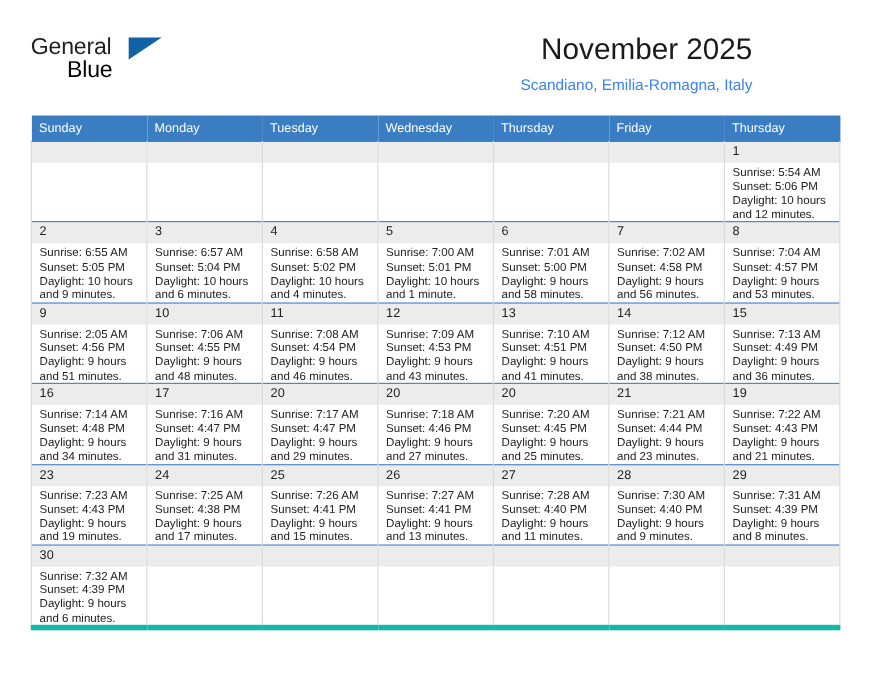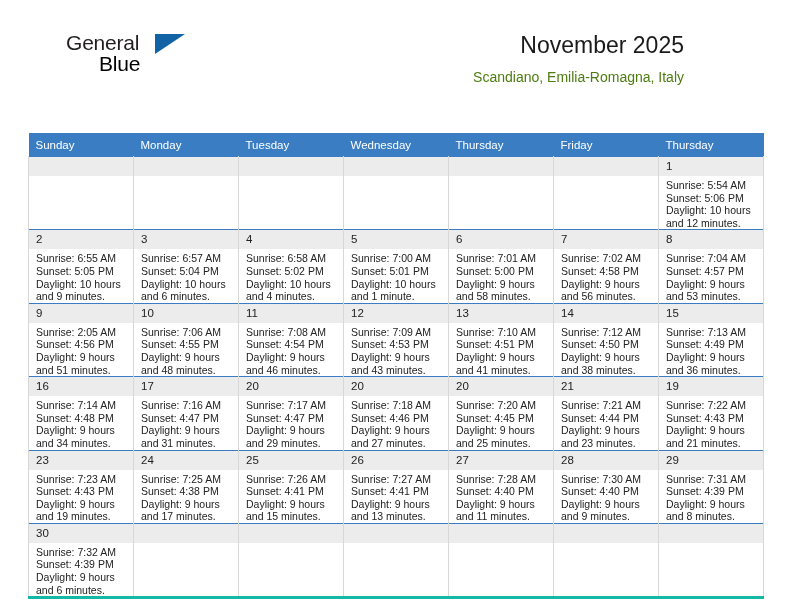--- a/index.html
+++ b/index.html
@@ -12,21 +12,20 @@
     height: 612px;
     font-family: "Liberation Sans", sans-serif;
     color: #000000;
     overflow: hidden;
   }
   .page {
     position: relative;
     width: 712px;
     height: 612px;
     box-sizing: border-box;
-    padding-left: 38px;
   }
 
   
   .top-bar {
     display: flex;
     align-items: flex-start;
     justify-content: space-between;
     padding: 30px 28px 0 28px;
     box-sizing: border-box;
     height: 74px;
@@ -60,42 +59,41 @@
     width: 0;
     height: 0;
     border-left: 30px solid #1263a5;
     border-bottom: 20px solid transparent;
   }
   .title-block {
     text-align: right;
     padding-top: 0;
   }
   .cal-title {
-    font-size: 23px;
+    font-size: 27px;
     color: #1a1a1a;
     line-height: 30px;
     white-space: nowrap;
   }
   .cal-subtitle {
     font-size: 14px;
-    color: #4d7c0f;
+    color: #3b82f6;
     line-height: 22px;
     margin-top: 6px;
     white-space: nowrap;
   }
 
   
   .calendar {
     position: absolute;
     left: 28px;
     top: 105px;
     width: 736px;
     border-collapse: collapse;
     table-layout: fixed;
-    margin-top: 28px;
   }
   .calendar th {
     background: #3a7dc3;
     color: #ffffff;
     font-size: 11.5px;
     font-weight: normal;
     text-align: left;
     padding: 5px 0 5px 7px;
     height: 13px;
     border: none;
@@ -104,21 +102,21 @@
     vertical-align: top;
     padding: 0;
     border-top: 1px solid #3a7dc3;
     border-left: 1px solid #d8d8d8;
     border-right: 1px solid #d8d8d8;
     height: 72px;
     box-sizing: border-box;
     background: #ffffff;
   }
   .calendar tr.week-row td:first-child { border-left: 1px solid #d8d8d8; }
-  .calendar tr.week-row:last-child td { border-bottom: 3px solid #14b8a6; }
+  .calendar tr.week-row:last-child td { border-bottom: 5px solid #14b8a6; }
 
   .daynum {
     background: #ececec;
     font-size: 11.5px;
     color: #222222;
     padding: 3px 0 3px 7px;
     line-height: 13px;
     min-height: 13px;
   }
   td.blank { background: #ffffff; }

